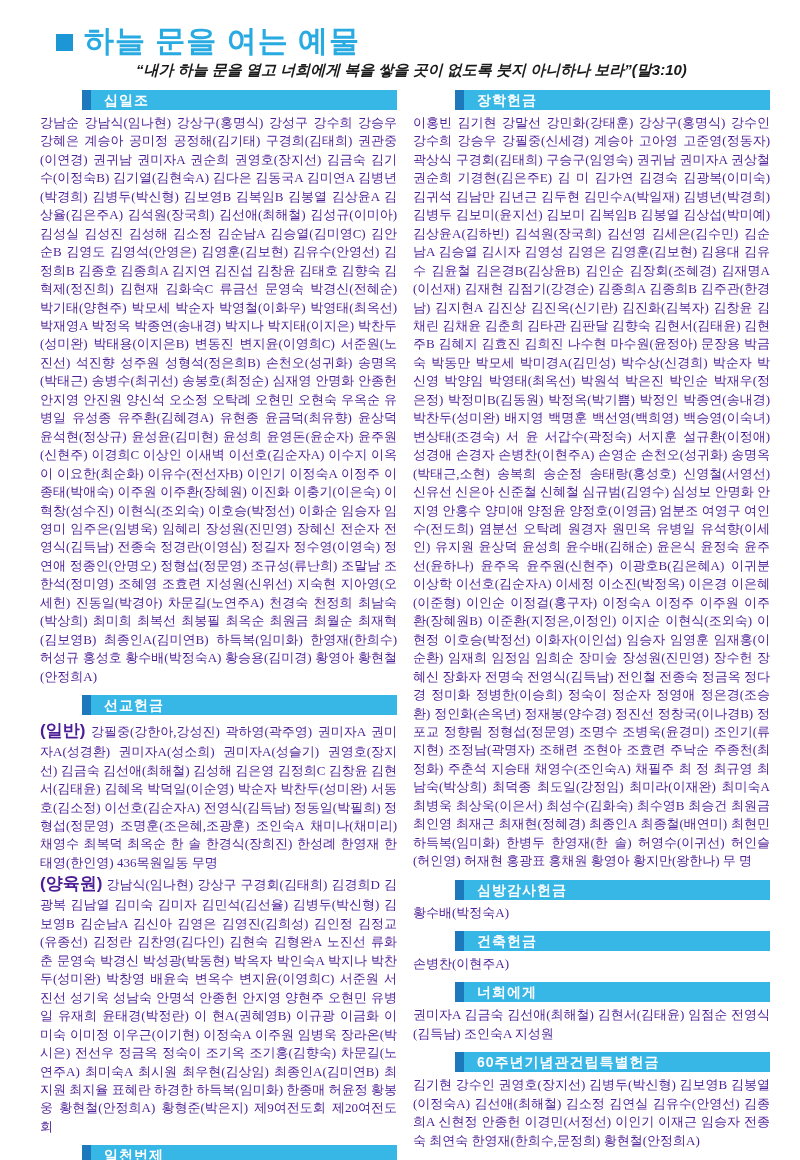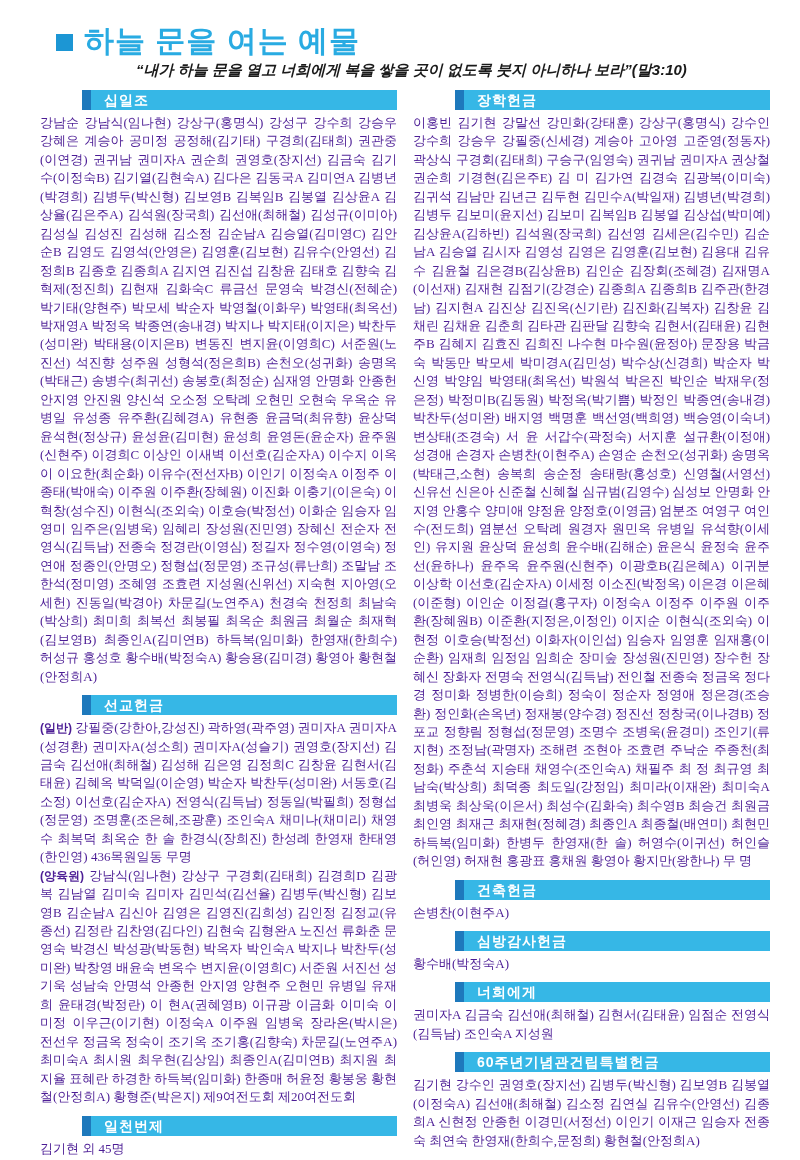--- a/index.html
+++ b/index.html
@@ -64,21 +64,21 @@
     margin-left: 42px;
   }
   .sec-body {
     font-size: 13px;
     line-height: 1.42;
     color: #4c1d95;
     text-align: justify;
     word-break: break-all;
   }
   .sec-body p { margin: 0; }
-  .sec-body b { font-family: "Liberation Sans", sans-serif; font-size: 12px; }
+  .sec-body b { font-family: "Liberation Sans", sans-serif; font-size: 17px; }
 </style>
 </head>
 <body>
 
 <div class="page">
 
   <div class="title-row">
     <span class="title-bullet"></span>
     <h1 class="page-title">하늘 문을 여는 예물</h1>
   </div>
@@ -109,27 +109,27 @@
     </div>
 
     <div class="col">
 
       <div class="sec">
         <div class="sec-header">장학헌금</div>
         <div class="sec-body">이홍빈 김기현 강말선 강민화(강태훈) 강상구(홍명식) 강수인 강수희 강승우 강필중(신세경) 계승아 고아영 고준영(정동자) 곽상식 구경회(김태희) 구승구(임영숙) 권귀남 권미자A 권상철 권순희 기경현(김은주E) 김 미 김가연 김경숙 김광복(이미숙) 김귀석 김남만 김년근 김두현 김민수A(박일재) 김병년(박경희) 김병두 김보미(윤지선) 김보미 김복임B 김봉열 김상섭(박미예) 김상윤A(김하빈) 김석원(장국희) 김선영 김세은(김수민) 김순남A 김승열 김시자 김영성 김영은 김영훈(김보현) 김용대 김유수 김윤철 김은경B(김상윤B) 김인순 김장회(조혜경) 김재명A(이선재) 김재현 김점기(강경순) 김종희A 김종희B 김주관(한경남) 김지현A 김진상 김진옥(신기란) 김진화(김복자) 김창윤 김채린 김채윤 김춘희 김타관 김판달 김향숙 김현서(김태윤) 김현주B 김혜지 김효진 김희진 나수현 마수원(윤정아) 문장용 박금숙 박동만 박모세 박미경A(김민성) 박수상(신경희) 박순자 박신영 박양임 박영태(최옥선) 박원석 박은진 박인순 박재우(정은정) 박정미B(김동원) 박정옥(박기쁨) 박정인 박종연(송내경) 박찬두(성미완) 배지영 백명훈 백선영(백희영) 백승영(이숙녀) 변상태(조경숙) 서 윤 서갑수(곽정숙) 서지훈 설규환(이정애) 성경애 손경자 손병찬(이현주A) 손영순 손천오(성귀화) 송명옥(박태근,소현) 송복희 송순정 송태랑(홍성호) 신영철(서영선) 신유선 신은아 신준철 신혜철 심규범(김영수) 심성보 안명화 안지영 안홍수 양미애 양정윤 양정호(이영금) 엄분조 여영구 여인수(전도희) 염분선 오탁례 원경자 원민옥 유병일 유석향(이세인) 유지원 윤상덕 윤성희 윤수배(김해순) 윤은식 윤정숙 윤주선(윤하나) 윤주옥 윤주원(신현주) 이광호B(김은혜A) 이귀분 이상학 이선호(김순자A) 이세정 이소진(박정옥) 이은경 이은혜(이준형) 이인순 이정걸(홍구자) 이정숙A 이정주 이주원 이주환(장혜원B) 이준환(지정은,이정인) 이지순 이현식(조외숙) 이현정 이호승(박정선) 이화자(이인섭) 임승자 임영훈 임재홍(이순환) 임재희 임정임 임희순 장미숲 장성원(진민영) 장수헌 장혜신 장화자 전명숙 전영식(김득남) 전인철 전종숙 정금옥 정다경 정미화 정병한(이승희) 정숙이 정순자 정영애 정은경(조승환) 정인화(손옥년) 정재봉(양수경) 정진선 정창국(이나경B) 정포교 정향림 정형섭(정문영) 조명수 조병욱(윤경미) 조인기(류지현) 조정남(곽명자) 조해련 조현아 조효련 주낙순 주종천(최정화) 주춘석 지승태 채영수(조인숙A) 채필주 최 정 최규영 최남숙(박상희) 최덕종 최도일(강정임) 최미라(이재완) 최미숙A 최병욱 최상욱(이은서) 최성수(김화숙) 최수영B 최승건 최원금 최인영 최재근 최재현(정혜경) 최종인A 최종철(배연미) 최현민 하득복(임미화) 한병두 한영재(한 솔) 허영수(이귀선) 허인슬(허인영) 허재현 홍광표 홍채원 황영아 황지만(왕한나) 무 명</div>
       </div>
 
       <div class="sec">
-        <div class="sec-header">건축헌금</div>
-        <div class="sec-body">손병찬(이현주A)</div>
+        <div class="sec-header">심방감사헌금</div>
+        <div class="sec-body">황수배(박정숙A)</div>
       </div>
 
       <div class="sec">
-        <div class="sec-header">심방감사헌금</div>
-        <div class="sec-body">황수배(박정숙A)</div>
+        <div class="sec-header">건축헌금</div>
+        <div class="sec-body">손병찬(이현주A)</div>
       </div>
 
       <div class="sec">
         <div class="sec-header">너희에게</div>
         <div class="sec-body">권미자A 김금숙 김선애(최해철) 김현서(김태윤) 임점순 전영식(김득남) 조인숙A 지성원</div>
       </div>
 
       <div class="sec">
         <div class="sec-header">60주년기념관건립특별헌금</div>
         <div class="sec-body">김기현 강수인 권영호(장지선) 김병두(박신형) 김보영B 김봉열(이정숙A) 김선애(최해철) 김소정 김연실 김유수(안영선) 김종희A 신현정 안종헌 이경민(서정선) 이인기 이재근 임승자 전종숙 최연숙 한영재(한희수,문정희) 황현철(안정희A)</div>

